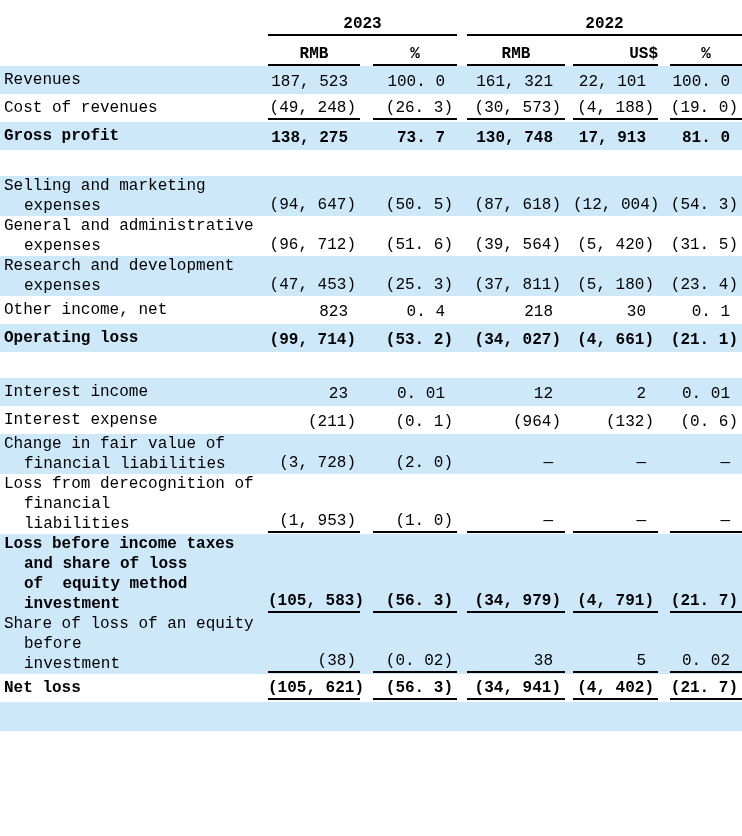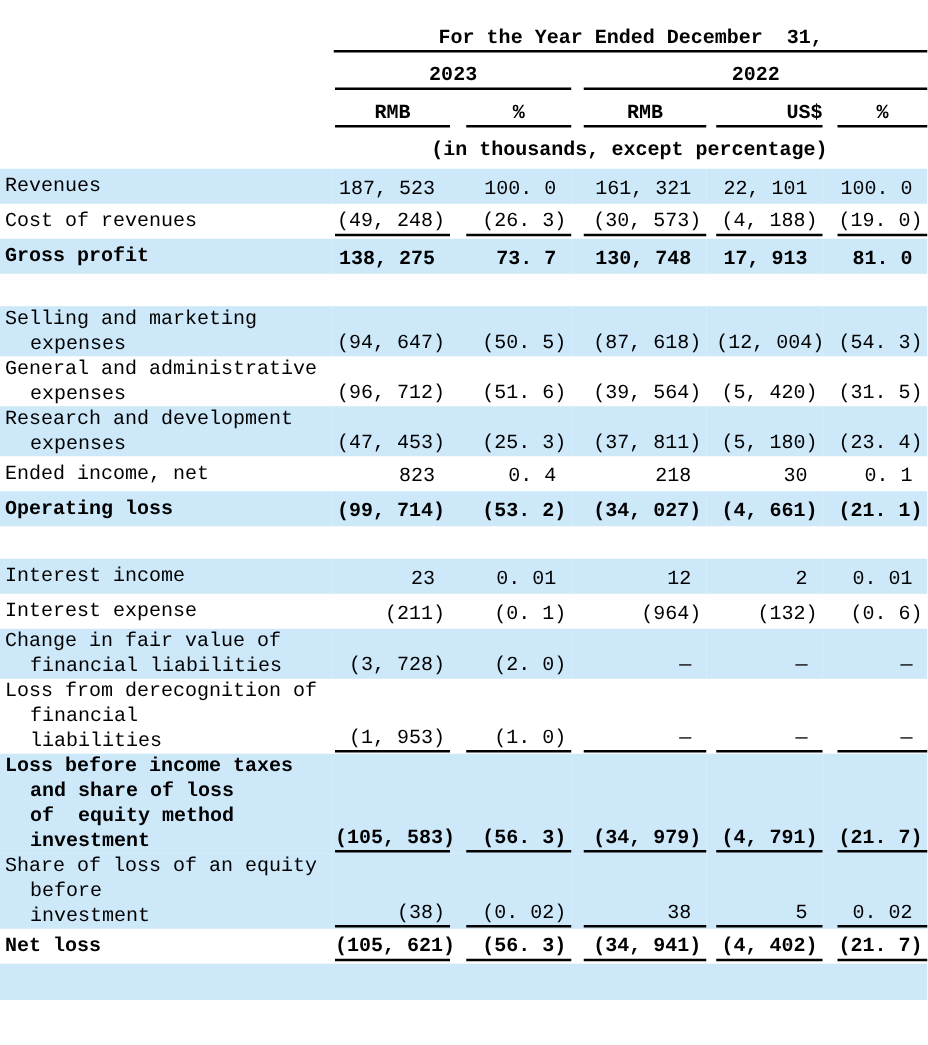--- a/index.html
+++ b/index.html
@@ -58,26 +58,20 @@
 <table>
   <colgroup>
     <col class="c-label">
       <col class="c1">
       <col class="c2">
       <col class="c3">
       <col class="c4">
       <col class="c5">
   </colgroup>
   <thead>
-    <tr class="h-title">
-      <td></td>
-      <td colspan="5" class="lc0">
-        <span class="u ul hcell">For the Year Ended December  31,</span>
-      </td>
-    </tr>
     <tr class="h-years">
       <td></td>
       <td colspan="2" class="g2">
         <span class="u ul hcell">2023</span>
       </td>
       <td colspan="3" class="g3">
         <span class="u ul hcell">2022</span>
       </td>
     </tr>
     <tr class="h-cols">
@@ -91,24 +85,20 @@
       <td class="c3">
         <span class="u ul hcell">RMB</span>
       </td>
       <td class="c4">
         <span class="u ul hcell">US$</span>
       </td>
       <td class="c5">
         <span class="u ul hcell">%</span>
       </td>
     </tr>
-    <tr class="h-note">
-      <td></td>
-      <td colspan="5" class="note">(in thousands, except percentage)</td>
-    </tr>
   </thead>
   <tbody id="rows-body">
       <tr class="shaded single">
         <td class="label">
           <div class="lline">Revenues</div>
         </td>
         <td class="val c1">
           <span class="u">
             <span class="v">187, 523</span>
           </span>
@@ -285,21 +275,21 @@
           </span>
         </td>
         <td class="val c5">
           <span class="u">
             <span class="v paren">(23. 4)</span>
           </span>
         </td>
       </tr>
       <tr class="single">
         <td class="label">
-          <div class="lline">Ended income, net</div>
+          <div class="lline">Other income, net</div>
         </td>
         <td class="val c1">
           <span class="u">
             <span class="v">823</span>
           </span>
         </td>
         <td class="val c2">
           <span class="u">
             <span class="v">0. 4</span>
           </span>

